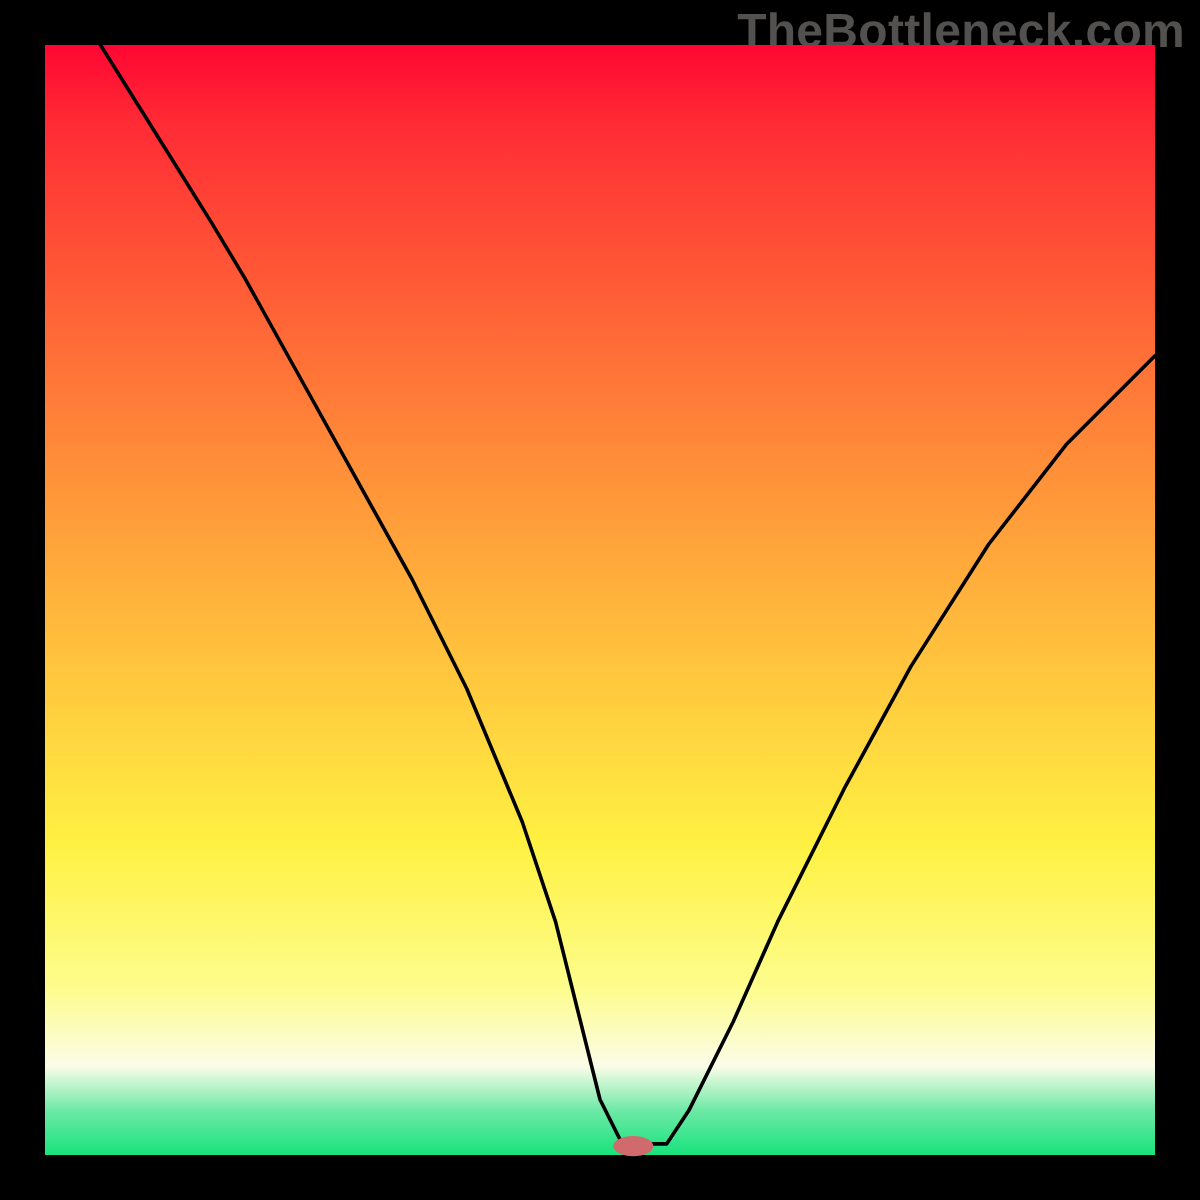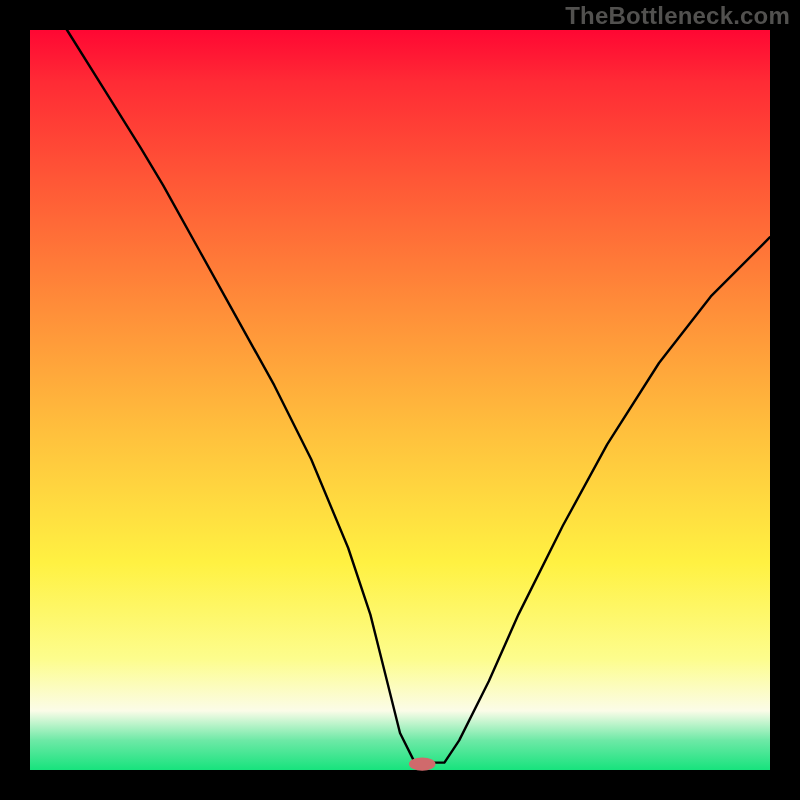--- a/index.html
+++ b/index.html
@@ -15,21 +15,21 @@
     position: relative;
     width: 800px;
     height: 800px;
     background: #000;
   }
   .watermark {
     position: absolute;
     top: 2px;
     right: 10px;
     color: #52514f;
-    font-size: 24px;
+    font-size: 32px;
     font-weight: 600;
     letter-spacing: 0.2px;
     user-select: none;
   }
   .plot-area {
     position: absolute;
     left: 30px;
     top: 30px;
     width: 740px;
     height: 740px;

